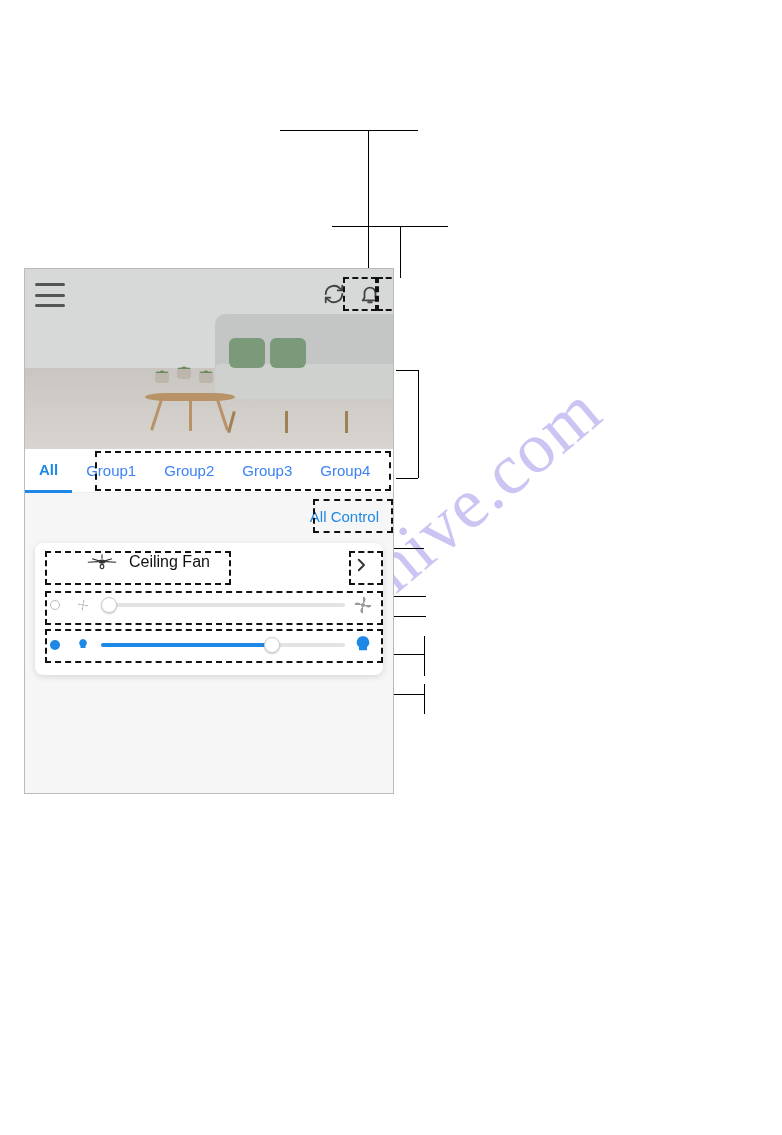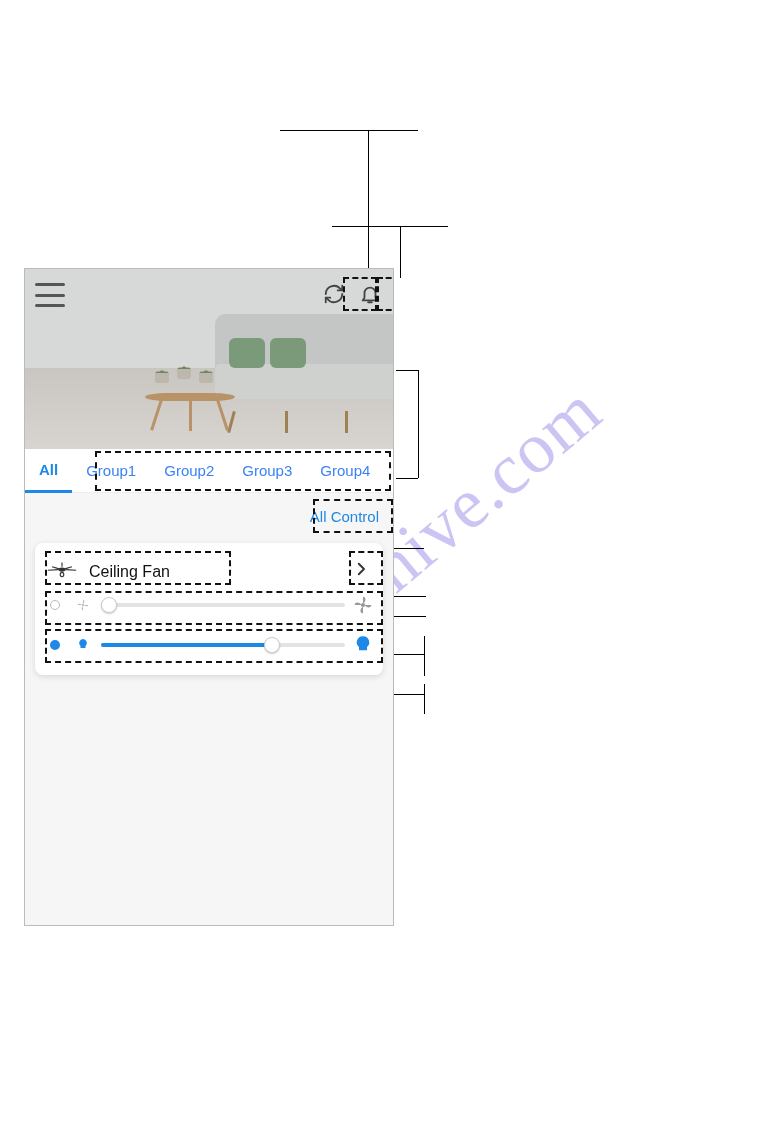--- a/index.html
+++ b/index.html
@@ -4,21 +4,21 @@
 <style>
   * { box-sizing: border-box; margin: 0; padding: 0; }
   html, body { width: 782px; height: 1135px; background: #fff; font-family: -apple-system, Helvetica, Arial, sans-serif; position: relative; }
 
   .page { position: relative; width: 782px; height: 1135px; }
 
   
   .phone {
     position: absolute;
     left: 24px; top: 268px;
-    width: 370px; height: 658px;
+    width: 370px; height: 526px;
     border: 1px solid #bbb;
     background: #f6f6f6;
     overflow: hidden;
   }
 
   
   .scene {
     position: relative;
     width: 100%; height: 180px;
     background: linear-gradient(to bottom, #d7d8d8 0%, #d7d8d8 55%, #c9c5c0 55%, #d8d4cf 100%);
@@ -100,21 +100,21 @@
     background:#f6f6f6;
   }
   .all-control { color:#1d88e5; font-size:15px; cursor:pointer; }
 
   
   .card {
     margin: 4px 10px; background:#fff; border-radius:8px;
     box-shadow:0 2px 6px rgba(0,0,0,.12); padding:10px 10px 14px 10px;
   }
   .card-header{
-    display:flex; align-items:flex-end; height:28px; gap:10px;
+    display:flex; align-items:flex-start; height:28px; gap:10px;padding-left:40px;
   }
   .fan-icon svg{ display:block; }
   .device-name{ font-size:16px; color:#111; }
   .chev { margin-left:auto; width:24px; height:24px; display:flex; align-items:center; justify-content:center; cursor:pointer;}
   .chev svg{ stroke:#333; }
 
   .slider-row{
     display:flex; align-items:center; gap:8px; height:32px; margin-top:8px;
   }
   .slider-row .lead, .slider-row .trail{ width:20px; height:20px; display:flex; align-items:center; justify-content:center;}

